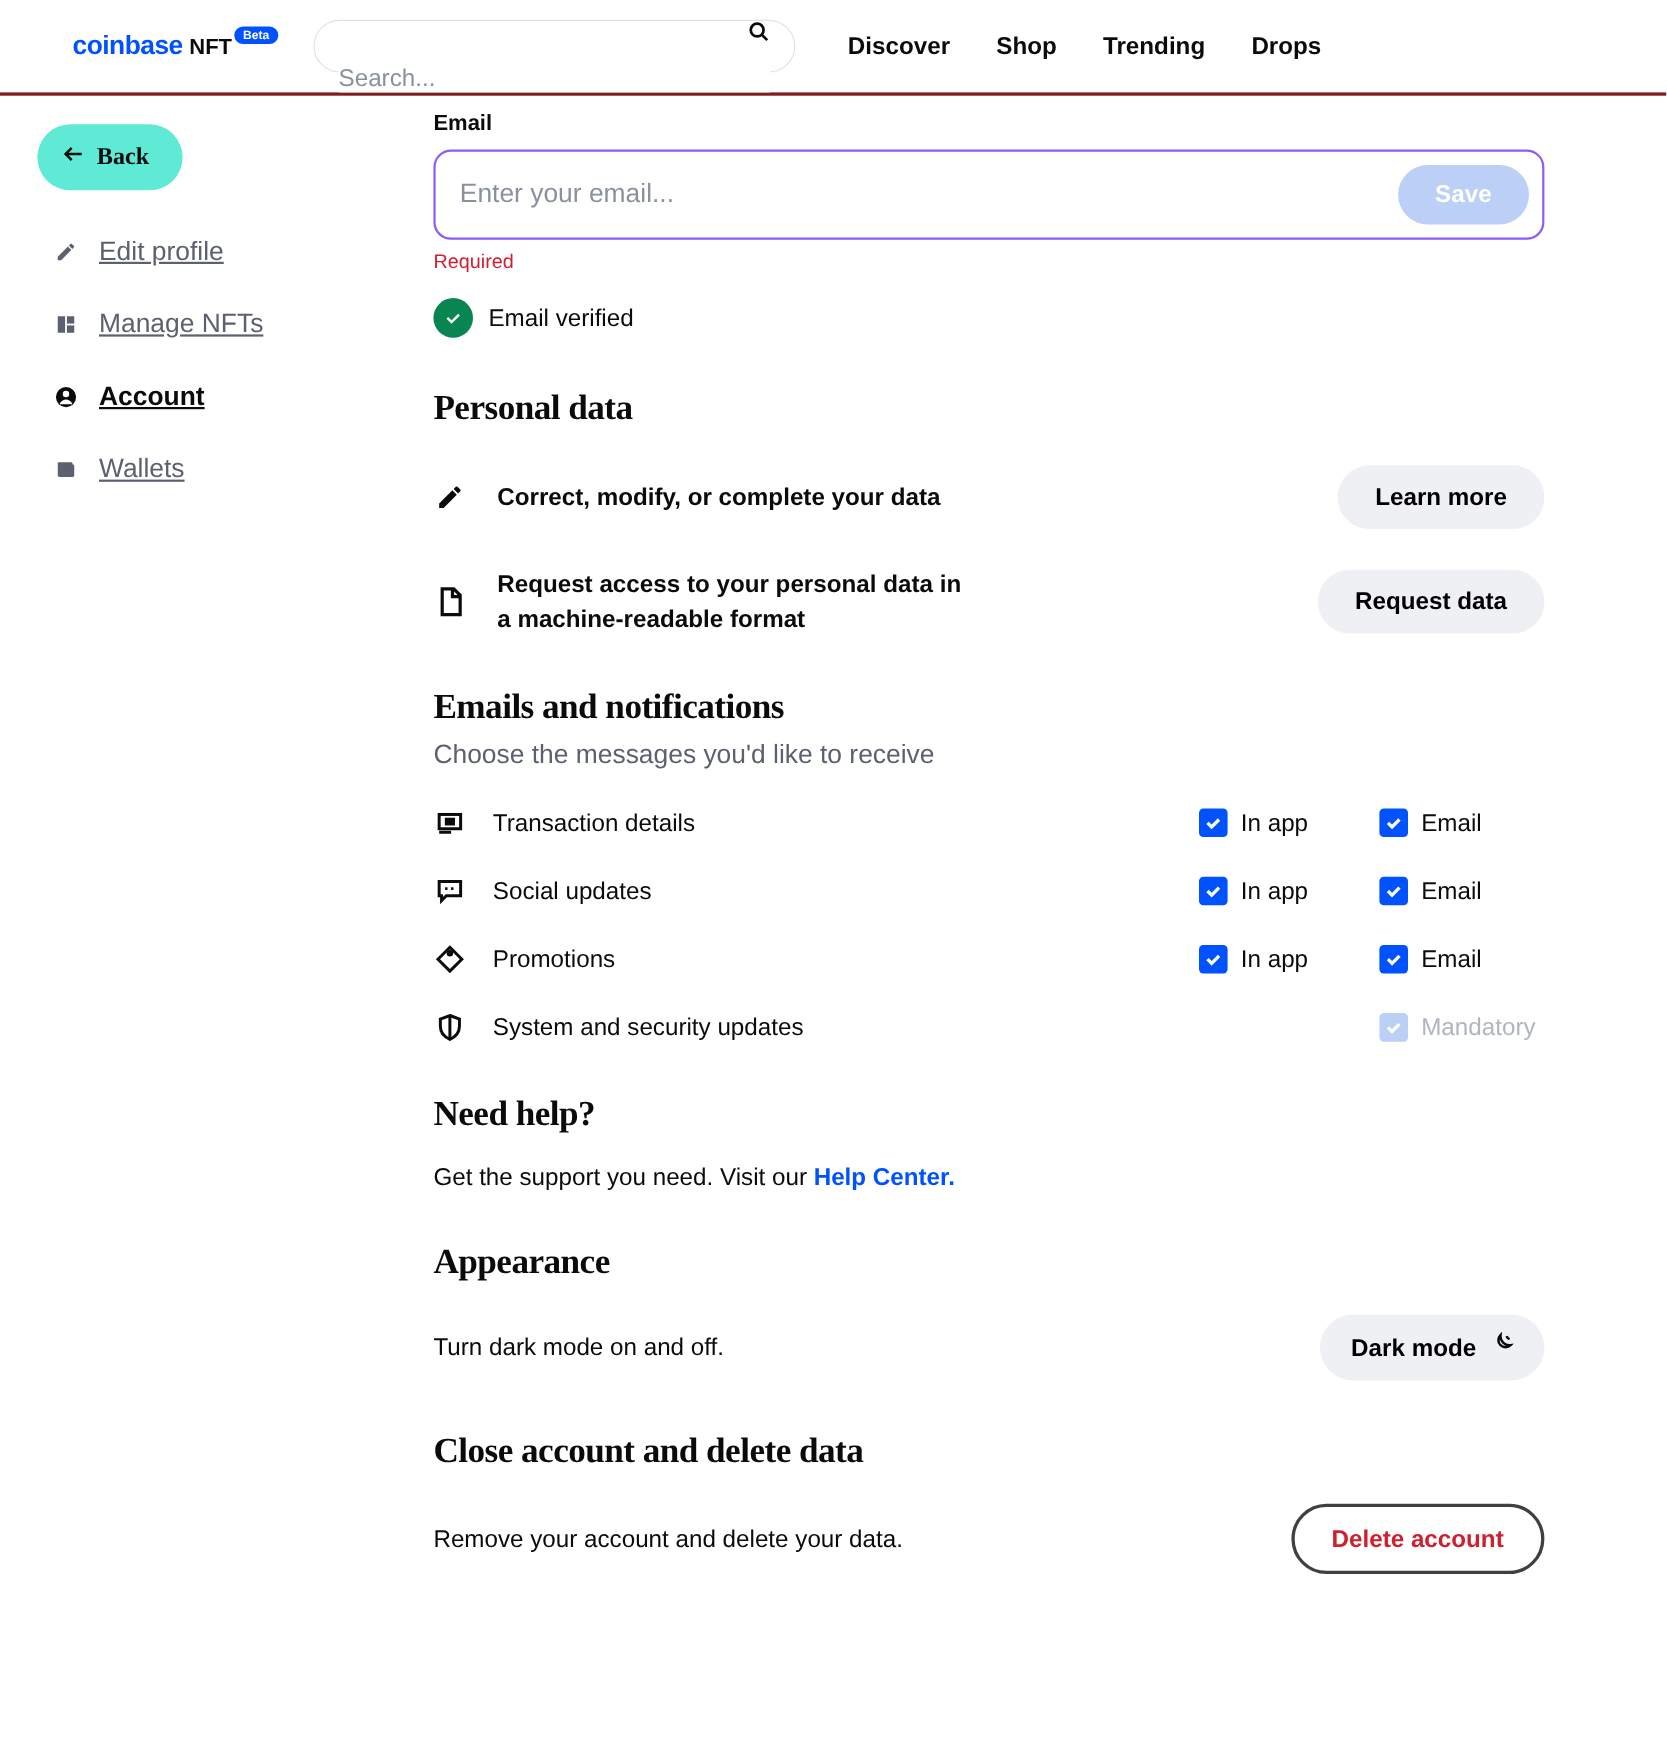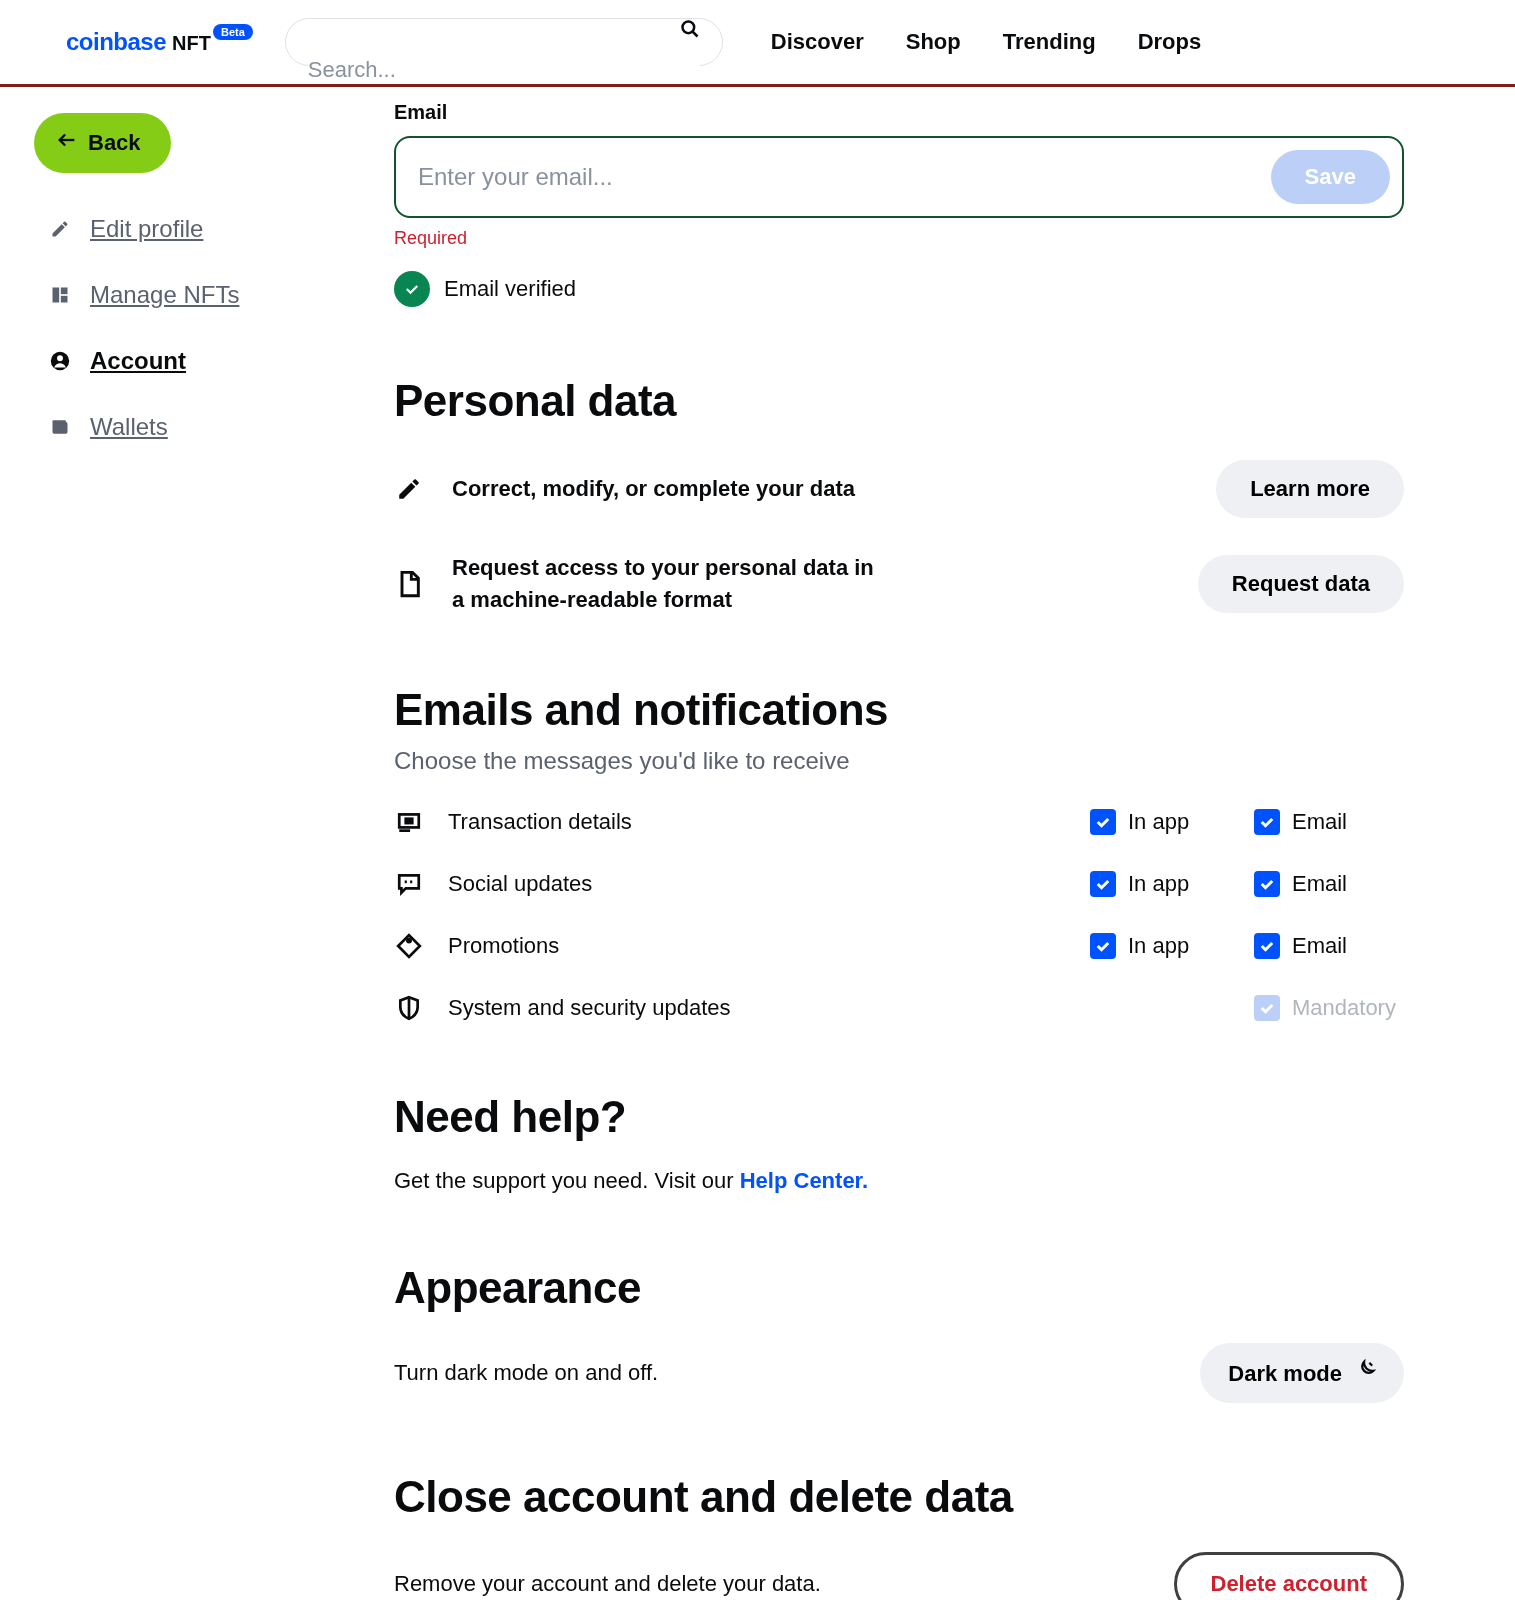--- a/index.html
+++ b/index.html
@@ -70,49 +70,49 @@
   .page {
     display: flex;
     padding-left: 34px;
     padding-right: 70px;
   }
   .sidebar { width: 360px; padding-top: 26px; flex-shrink: 0; }
   .content { flex: 1; padding-top: 14px; max-width: 1010px; }
   
   .back-pill {
     display: inline-flex;
-    align-items: center;
     gap: 10px;
-    background: #84cc16;
+    background: #5eead4;
     border-radius: 999px;
     padding: 16px 30px 16px 22px;
     font-size: 22px;
     font-weight: 600;
     cursor: pointer;
+    font-family: Liberation Serif, serif;
   }
   
   .side-list { margin-top: 42px; display: flex; flex-direction: column; gap: 38px; padding-left: 14px;}
   .side-item {
     display: flex;
     align-items: center;
     gap: 18px;
     font-size: 24px;
     font-weight: 500;
     color: #5b616e;
     cursor: pointer;
     text-decoration: underline;
   }
   .side-item.active { color: #0a0b0d; font-weight: 700; }
   .side-icon { width: 24px; height: 24px; display:flex; align-items:center; justify-content:center; flex-shrink:0;}
   
   .field-label { font-size: 20px; font-weight: 600; margin-bottom: 12px; }
   .email-row {
     display: flex;
     align-items: center;
-    border: 2px solid #14532d;
+    border: 2px solid #8b5cf6;
     border-radius: 16px;
     height: 82px;
     padding: 0 12px 0 22px;
   }
   .email-row input {
     flex: 1;
     border: none;
     outline: none;
     font-size: 24px;
   }
@@ -133,21 +133,21 @@
     align-items: center;
     gap: 14px;
     margin-top: 22px;
     font-size: 22px;
   }
   .check-circle {
     width: 36px; height: 36px; border-radius: 50%;
     background: #098551; display:flex; align-items:center; justify-content:center;
   }
   
-  h2.sec { font-size: 44px; font-weight: 700; margin-top: 69px; letter-spacing: -0.5px;}
+  h2.sec { font-size: 32px; font-weight: 700; margin-top: 45px; letter-spacing: -0.5px; font-family: Liberation Serif, serif;}
   .sub { color: #5b616e; font-size: 24px; margin-top: 12px; }
   
   .pd-row {
     display: flex;
     align-items: center;
     gap: 28px;
     margin-top: 34px;
   }
   .pd-icon { width: 30px; height: 30px; flex-shrink: 0; display:flex; align-items:center; justify-content:center;}
   .pd-text { font-size: 22px; font-weight: 600; max-width: 440px; line-height: 1.45;}

